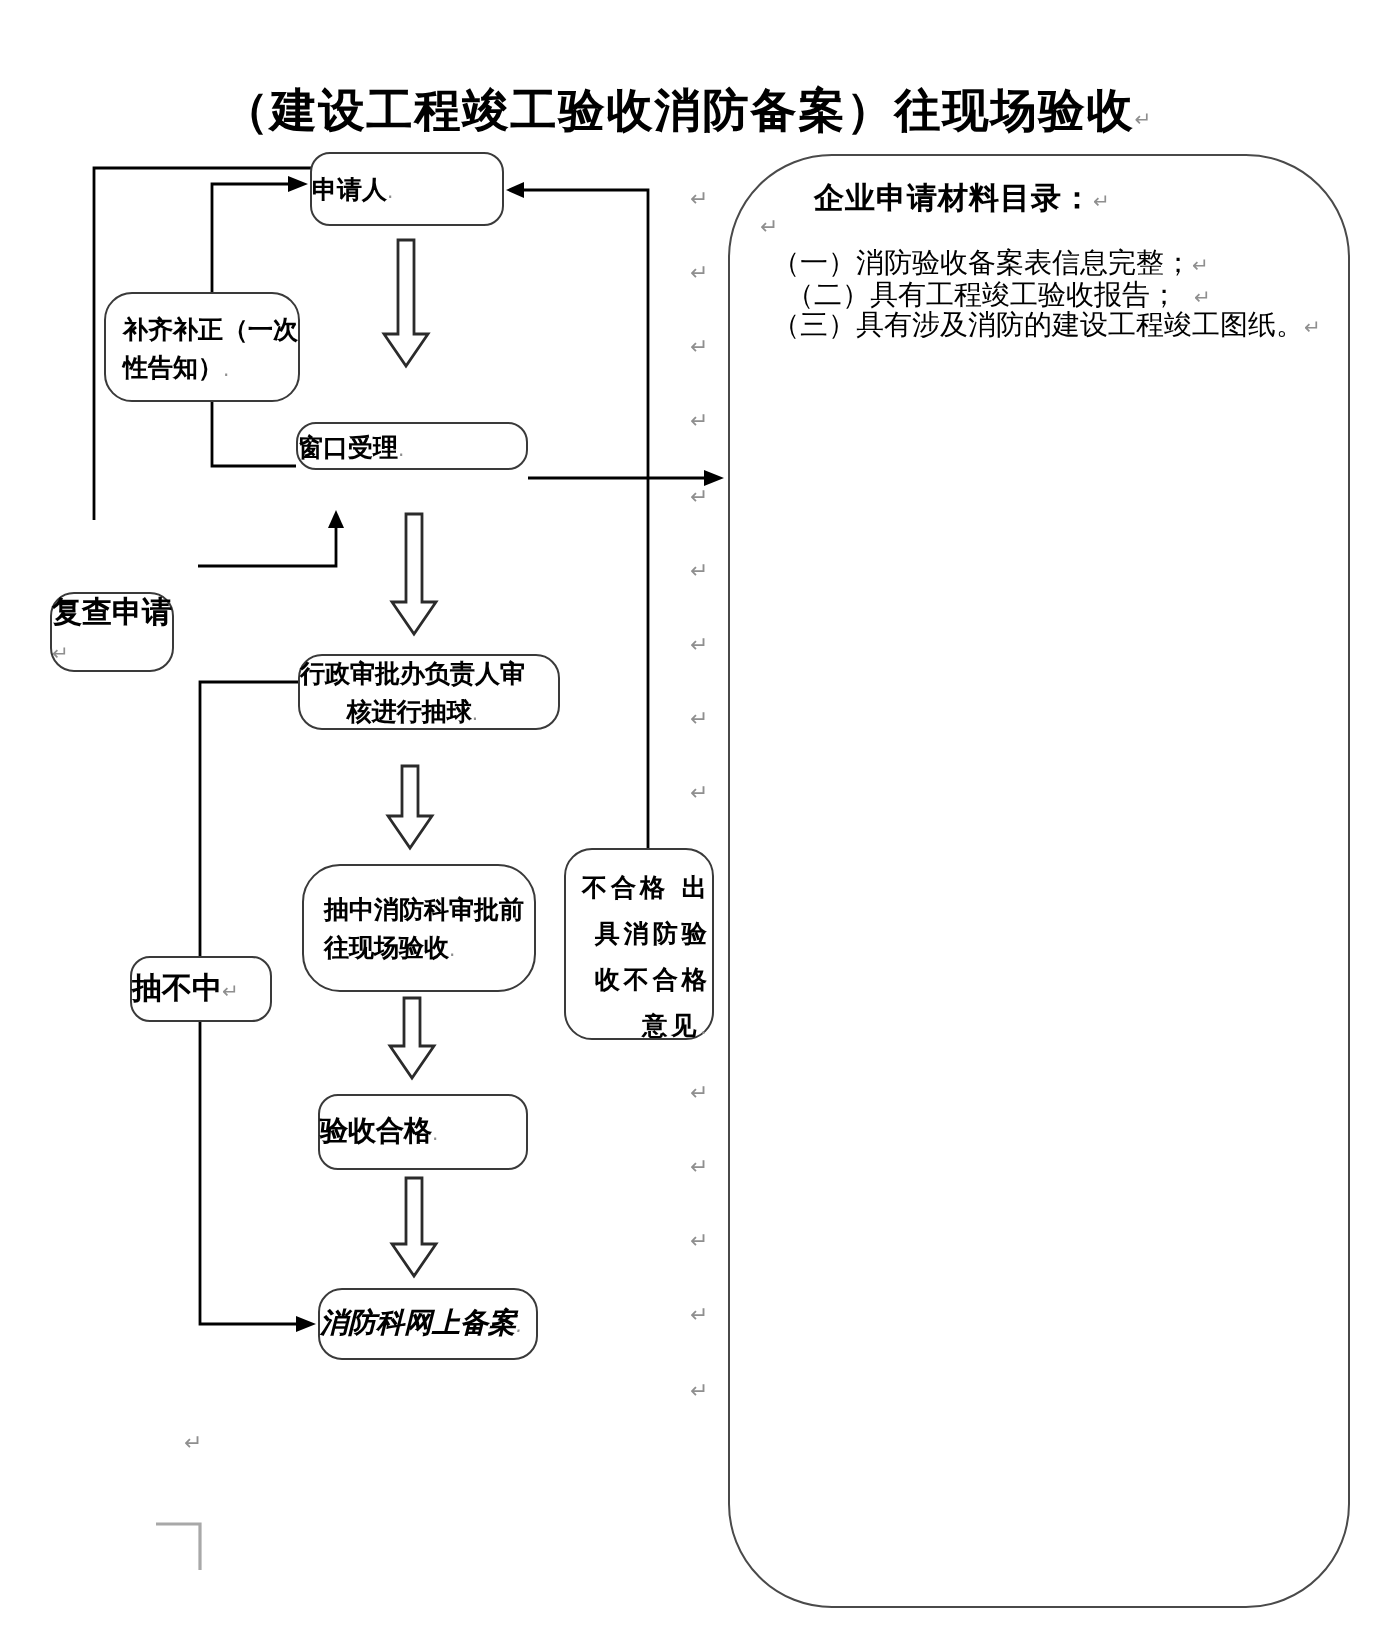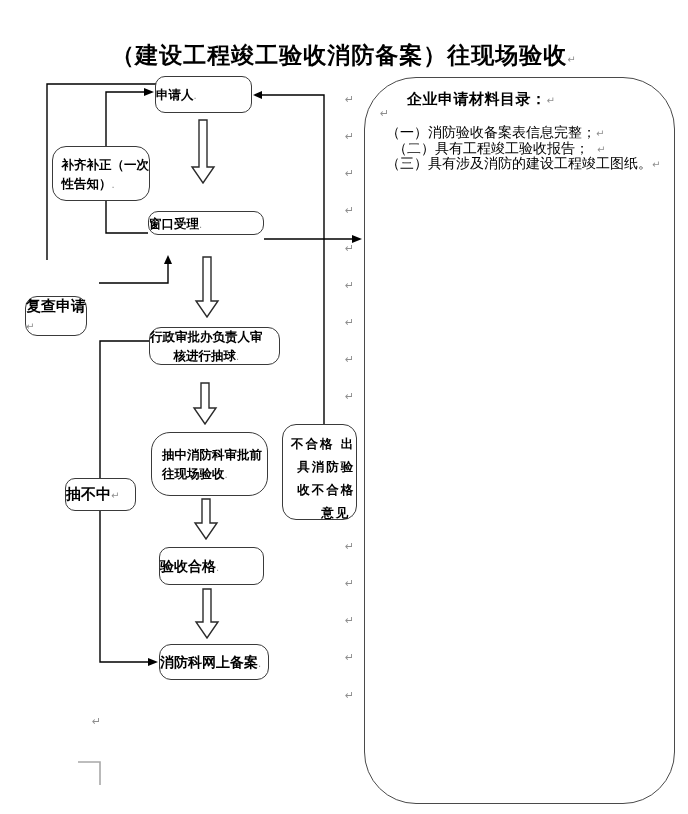--- a/index.html
+++ b/index.html
@@ -106,21 +106,21 @@
     <span><span class="flow-label pre">不合格 出
 具消防验
 收不合格
 意见</span><span class="mark">.</span></span>
   </div>
 
   <div class="box" style="left:159px;top:547px;width:105px;height:38px;border-radius:10px;font-size:14px;">
     <span><span class="flow-label">验收合格</span><span class="mark">.</span></span>
   </div>
 
-  <div class="box" style="left:159px;top:644px;width:110px;height:36px;border-radius:12px;font-size:14px;">
+  <div class="box" style="left:159px;top:644px;width:110px;height:36px;border-radius:12px;font-size:14px;font-style:italic;">
     <span><span class="flow-label">消防科网上备案</span><span class="mark">.</span></span>
   </div>
 
   <div class="panel"></div>
   <div class="panel-heading"><span>企业申请材料目录：</span><span class="mark">↵</span></div>
   <span class="pm" style="left:380px;top:108px;">↵</span>
   <div class="panel-list">
     <div class="li"><span>（一）消防验收备案表信息完整；</span><span class="mark">↵</span></div>
     <div class="li indent"><span>（二）具有工程竣工验收报告；</span><span class="mark" style="margin-left:8px;">↵</span></div>
     <div class="li"><span>（三）具有涉及消防的建设工程竣工图纸。</span><span class="mark">↵</span></div>

